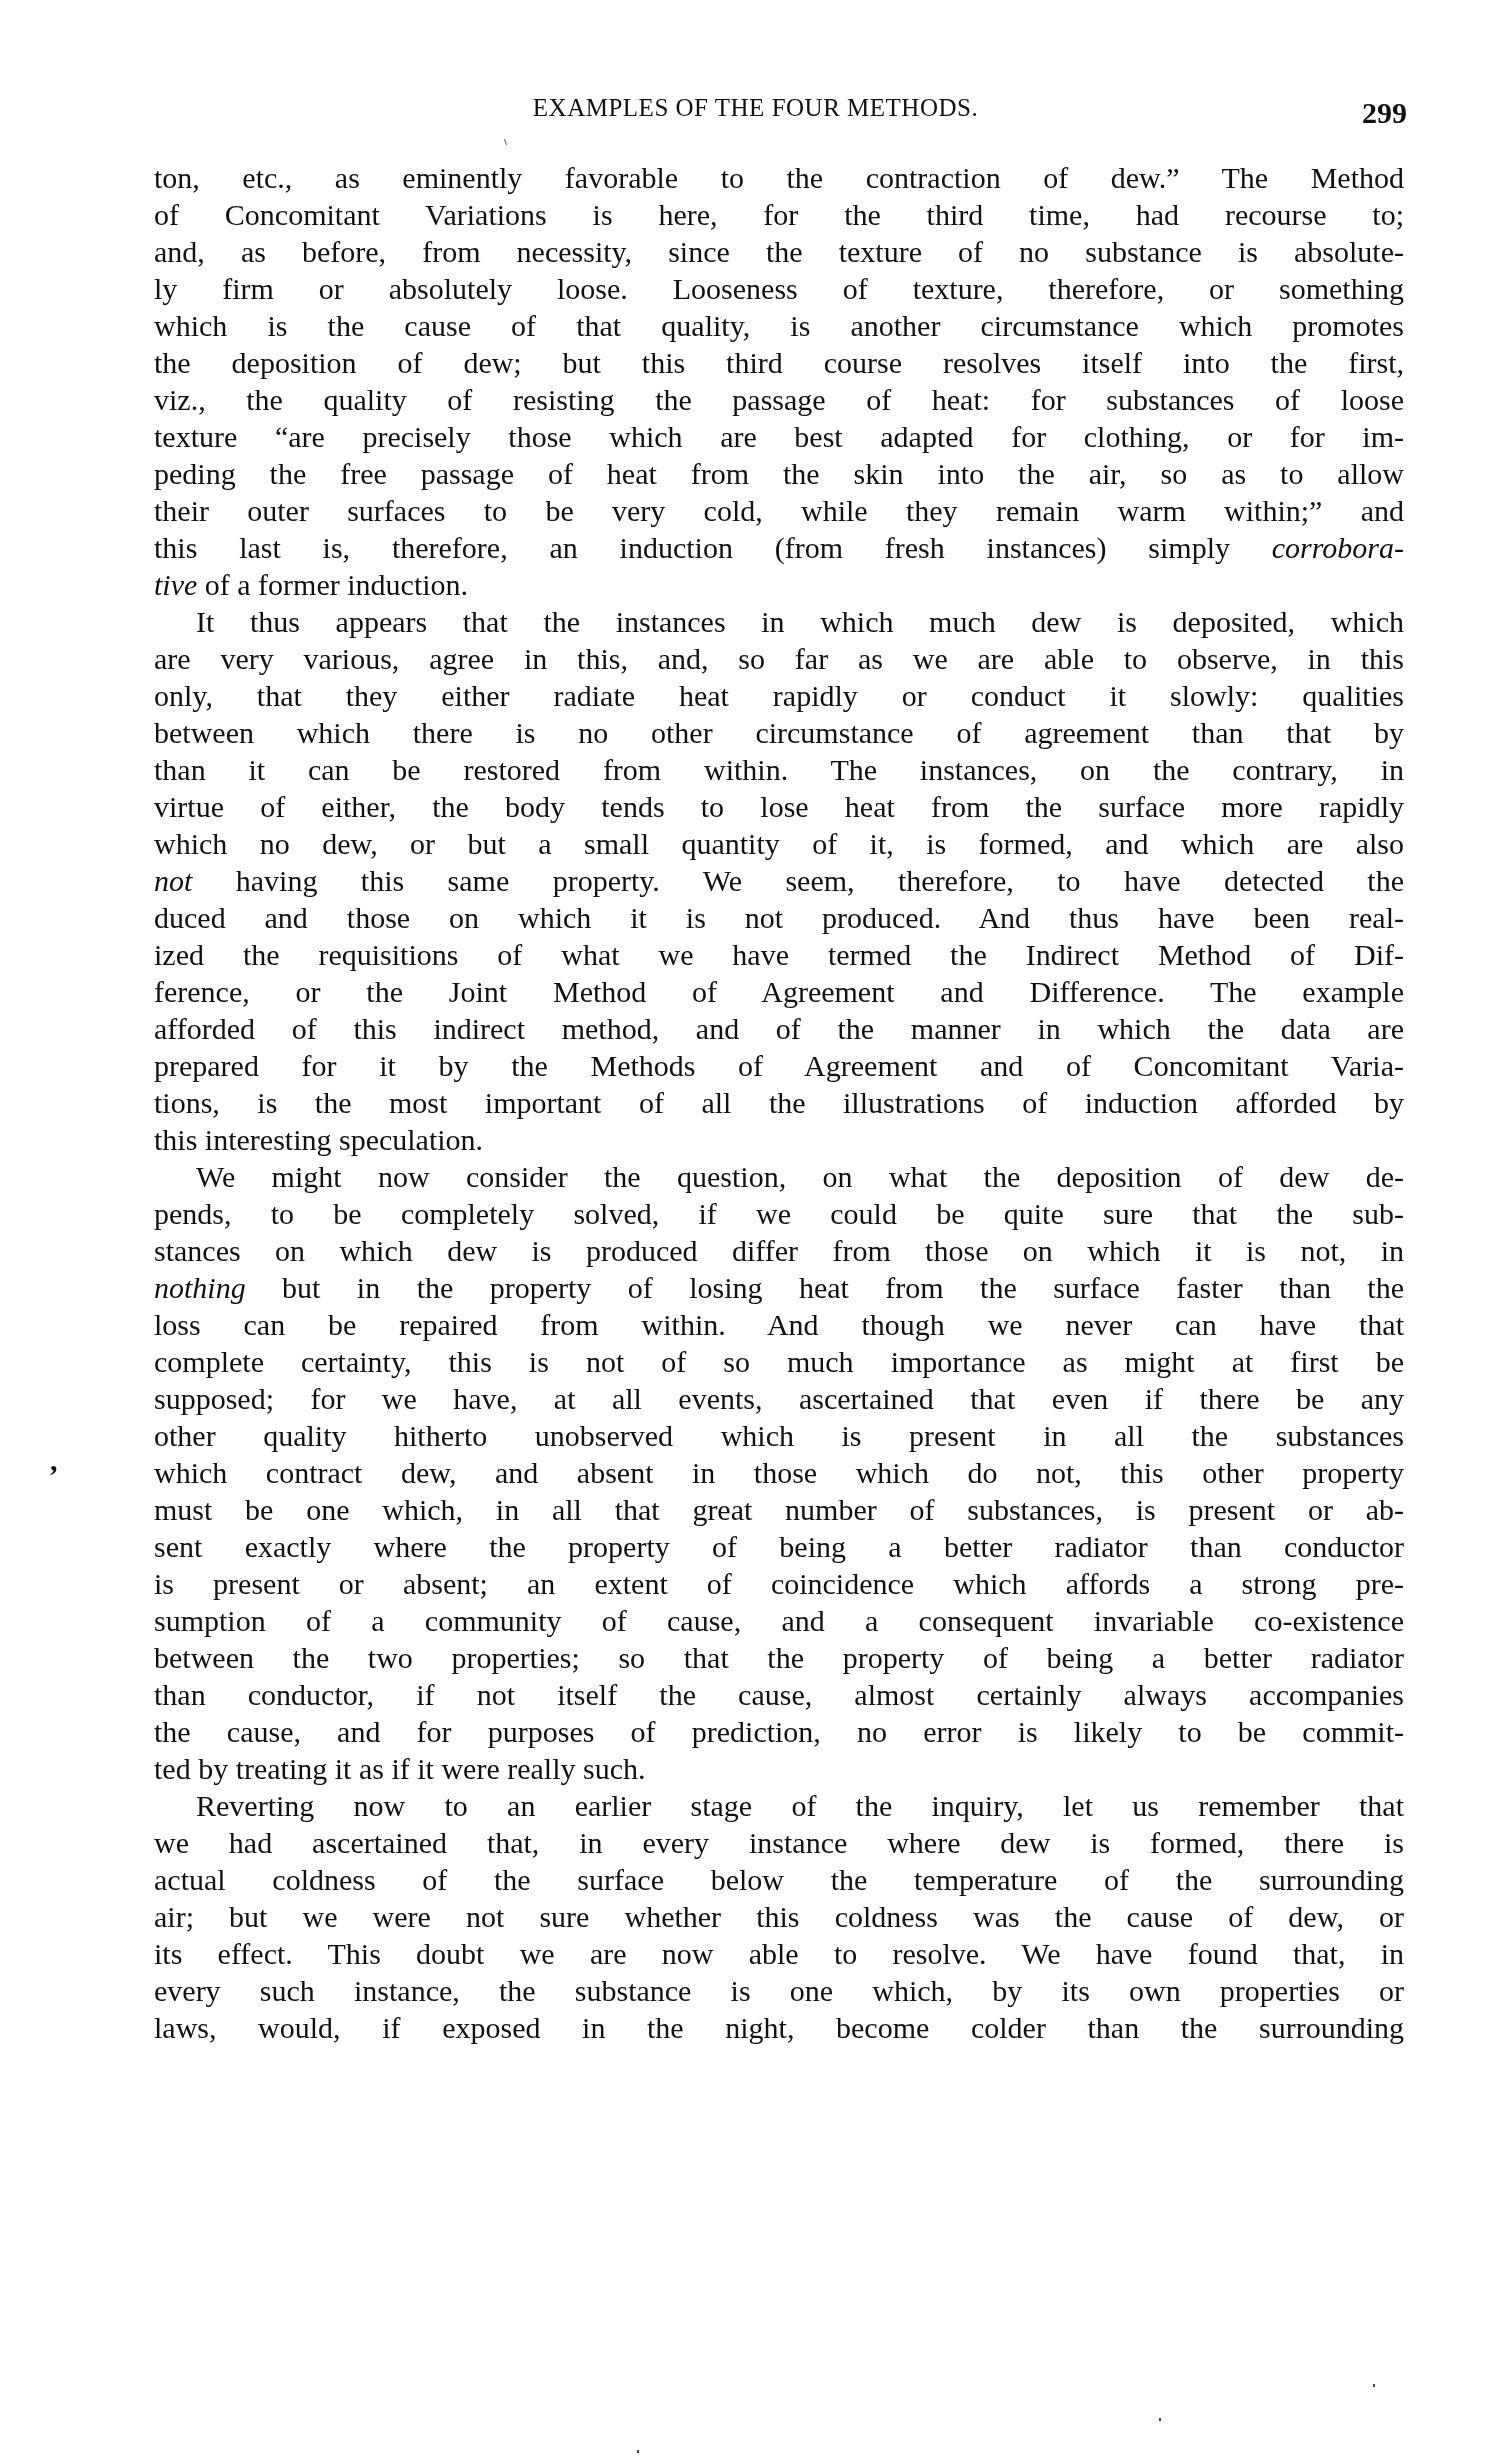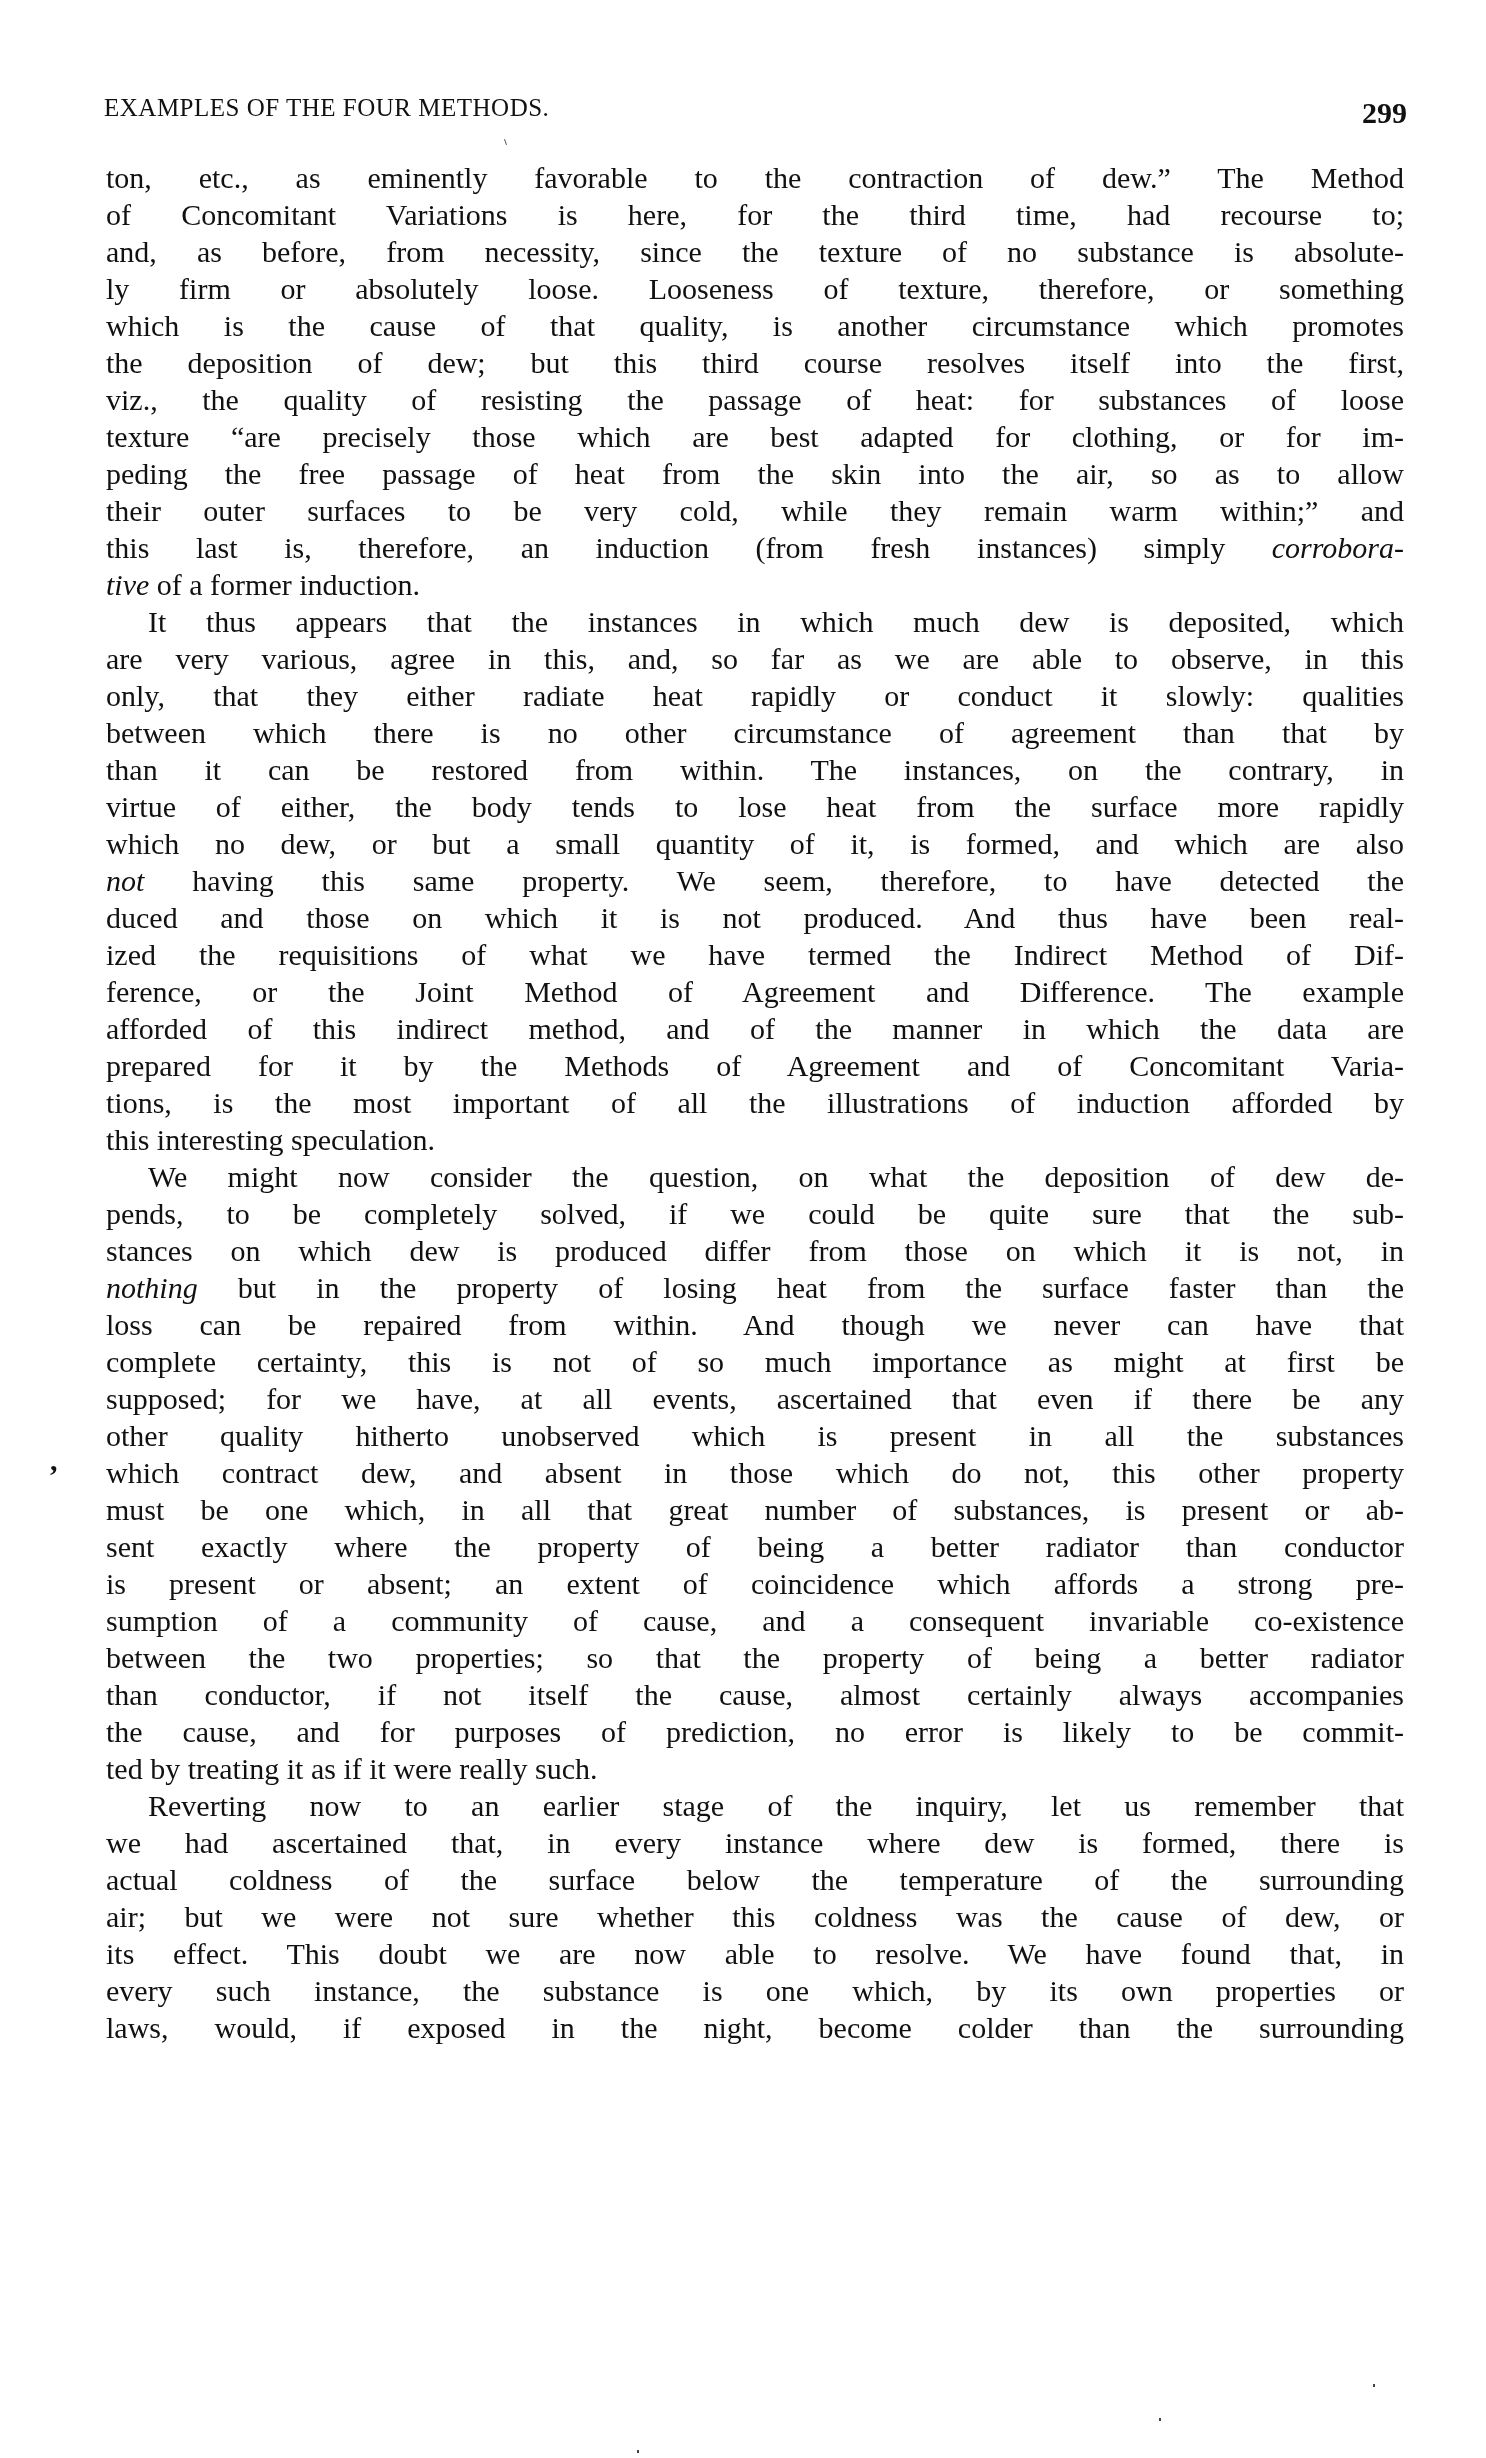--- a/index.html
+++ b/index.html
@@ -1,25 +1,25 @@
 <!DOCTYPE html>
 <html><head>
 <meta charset="utf-8">
 <style>
   html, body { margin: 0; padding: 0; background: #ffffff; }
   body { width: 1487px; height: 2459px; position: relative; overflow: hidden;
          font-family: "Liberation Serif", "DejaVu Serif", serif; color: #111; }
   .header { position: absolute; top: 88px; left: 104px; width: 1303px; height: 40px; }
-  .running-title { position: absolute; left: 0; right: 0; 
+  .running-title { position: absolute; left: 0; right: 0; text-align: center;
          font-size: 25px; letter-spacing: 0.5px; top: 6px; }
   .page-number { position: absolute; right: 0; top: 8px; font-size: 30px; font-weight: bold; }
   .tick { position: absolute; left: 505px; top: 139px; width: 1px; height: 6px; background: #555; transform: rotate(-20deg); }
   .body-text { position: absolute; top: 159px; left: 106px; width: 1298px; }
   .line { display: block; height: 37px; line-height: 37px; font-size: 30px;
-          text-align: justify; text-align-last: justify; white-space: nowrap; overflow: visible; }
+          text-align: justify; text-align-last: justify; white-space: nowrap; overflow: visible; margin-left: 48px; }
   .line.last { text-align-last: left; }
   .line.indent { padding-left: 42px; }
   .line i { font-style: italic; }
   .margin-mark { position: absolute; left: 50px; top: 1443px; font-size: 30px; font-weight: bold; }
   .speck { position: absolute; width: 2px; height: 3px; background: #444; }
 </style>
 </head>
 <body>
 
 <div class="header">

